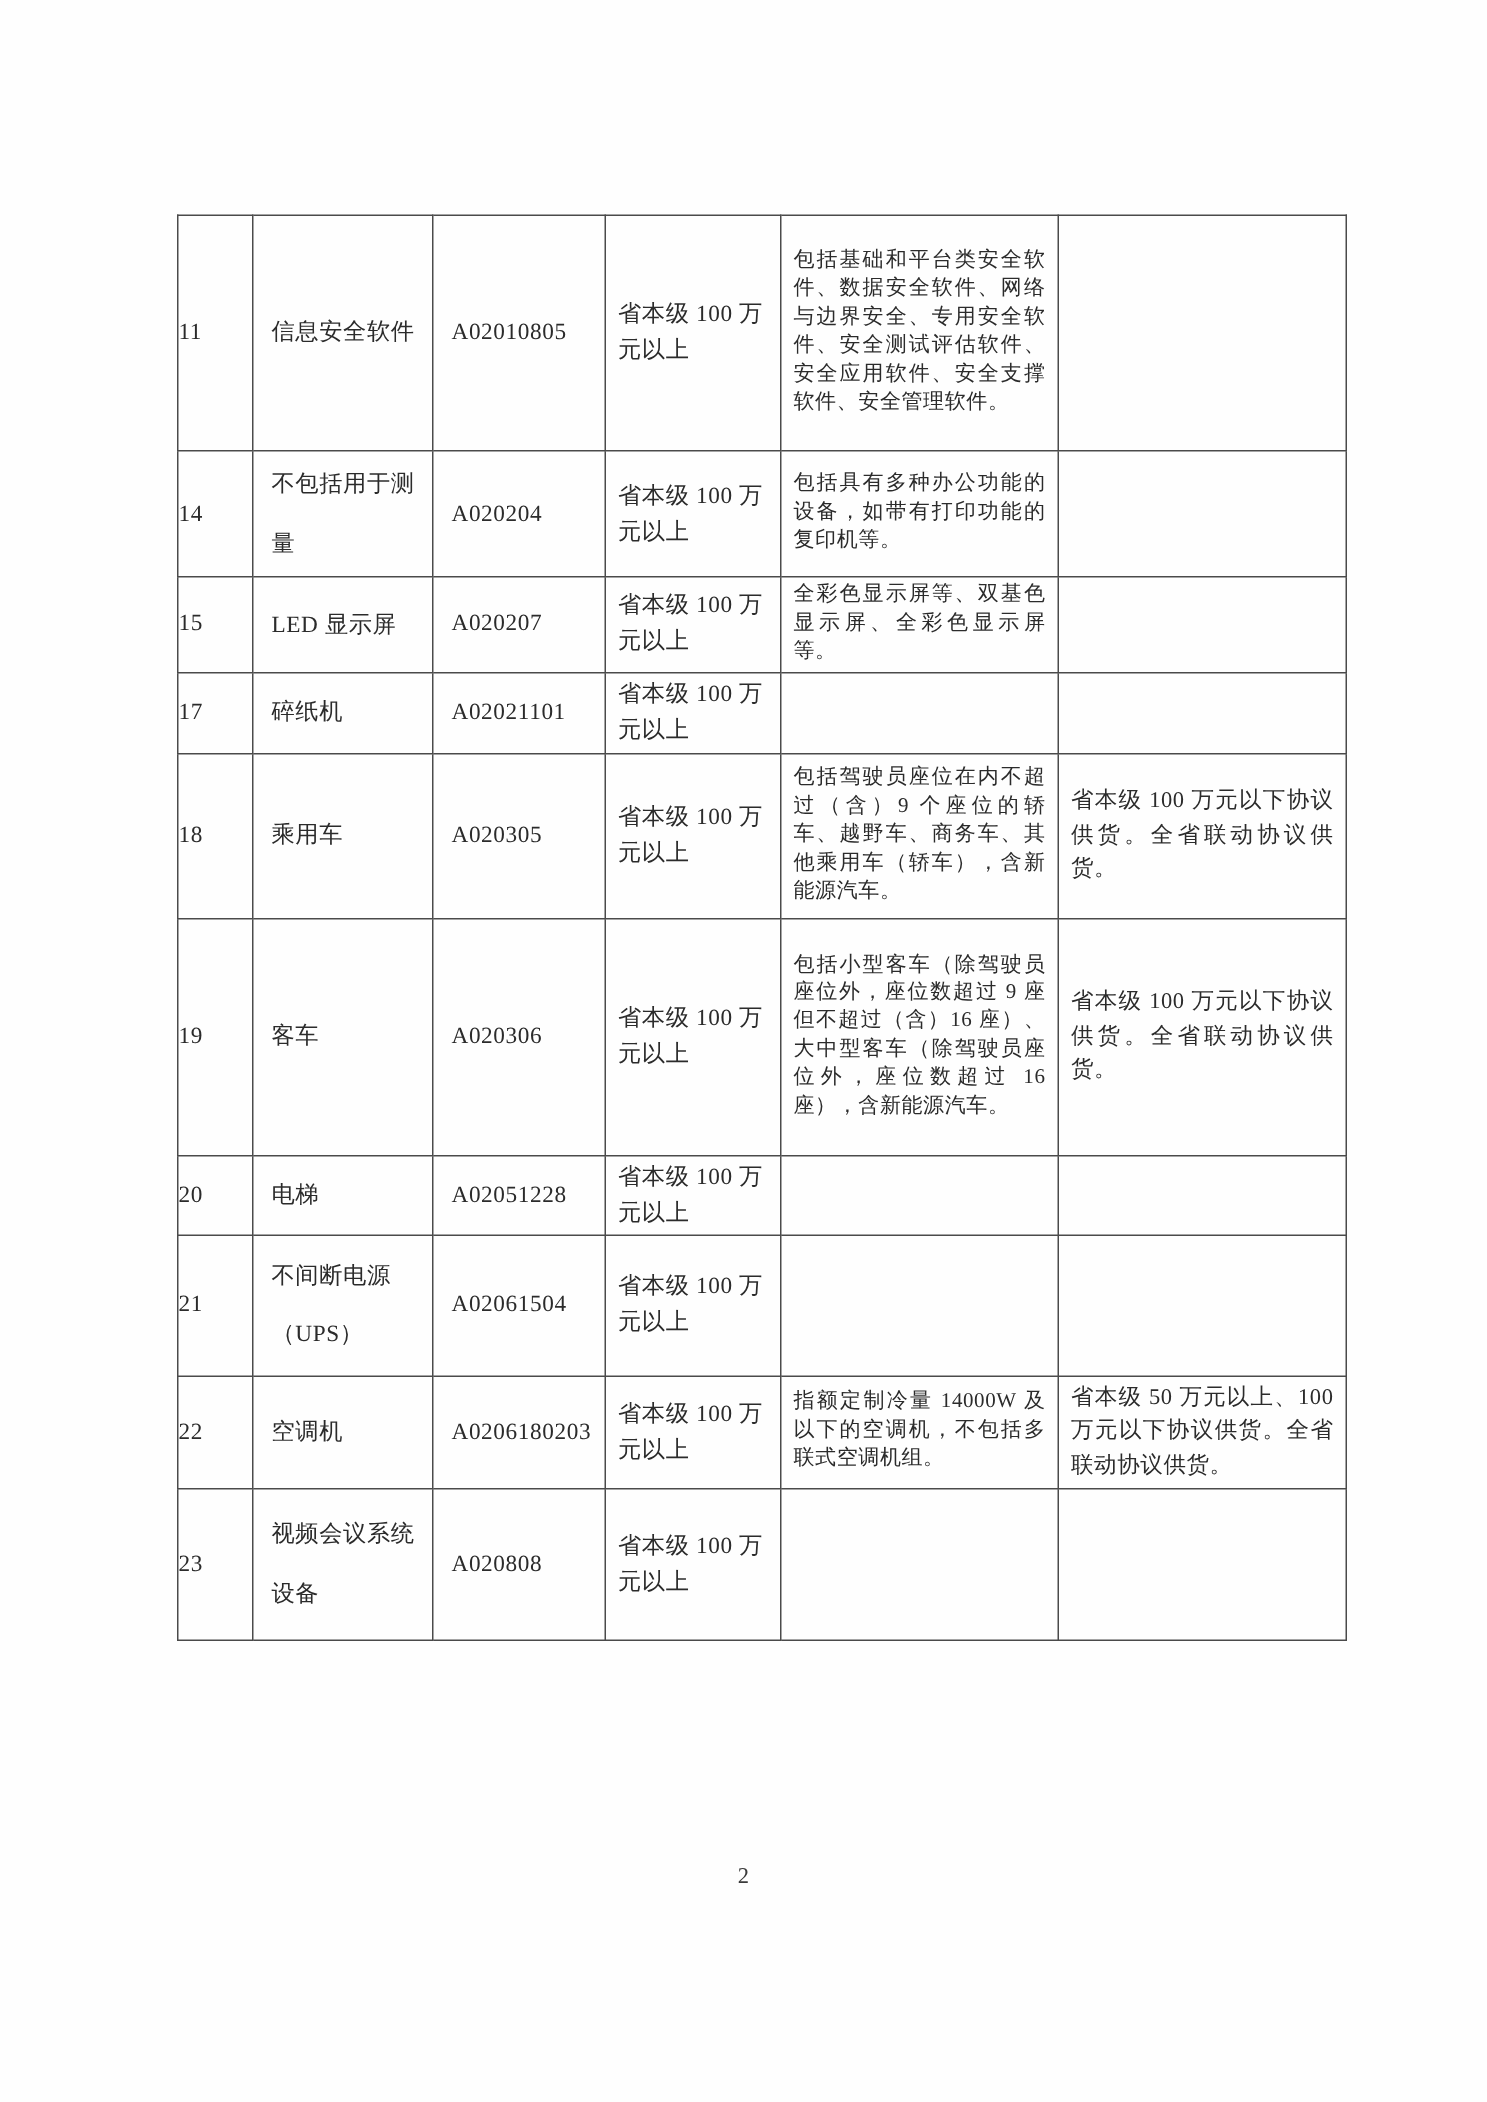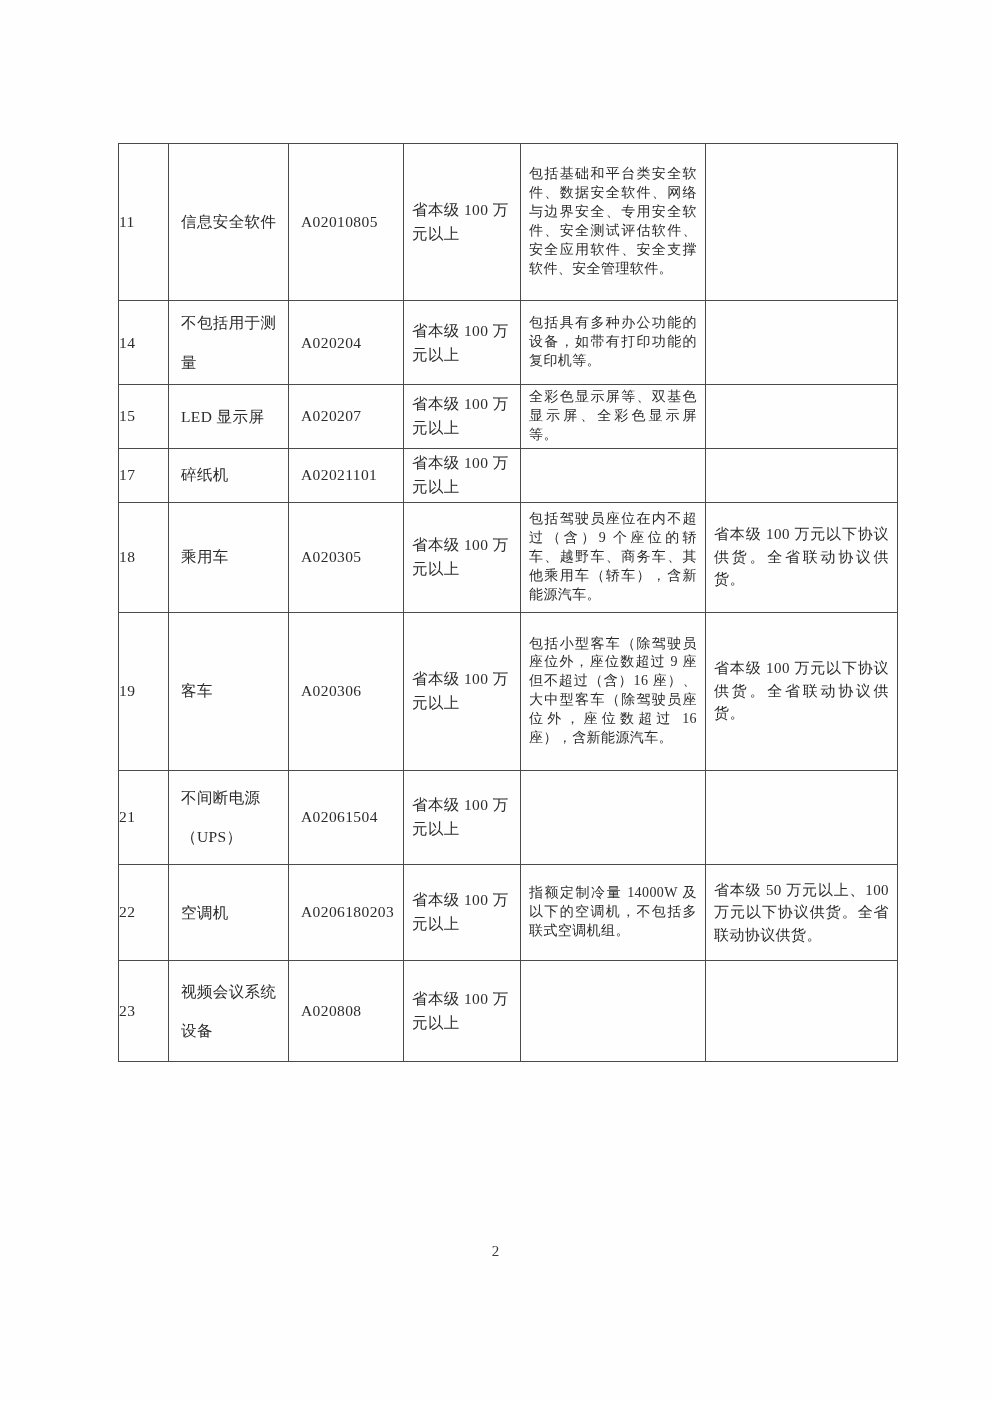--- a/index.html
+++ b/index.html
@@ -42,21 +42,21 @@
   td.c-code { padding: 2px 6px 2px 12px; }
   td.c-threshold { padding: 2px 8px; line-height: 1.55; }
   td.c-desc {
     padding: 3px 8px;
     line-height: 1.35;
     font-size: 14px;
     text-align: justify;
     text-justify: inter-ideograph;
   }
   td.c-note {
-    padding: 14px 8px;
+    padding: 3px 8px;
     line-height: 1.5;
     font-size: 15px;
     text-align: justify;
     text-justify: inter-ideograph;
   }
   tr.r1  { height: 157px; }
   tr.r2  { height: 47px; }
   tr.r3  { height: 53px; }
   tr.r4  { height: 70px; }
   tr.r5  { height: 62px; }
@@ -134,20 +134,28 @@
         <td class="c-note">省本级 100 万元以下协议供货。全省联动协议供货。</td>
       </tr>
       <tr class="r9">
         <td class="c-no">19</td>
         <td class="c-name">客车</td>
         <td class="c-code">A020306</td>
         <td class="c-threshold">省本级 100 万元以上</td>
         <td class="c-desc">包括小型客车（除驾驶员座位外，座位数超过 9 座但不超过（含）16 座）、大中型客车（除驾驶员座位外，座位数超过 16 座），含新能源汽车。</td>
         <td class="c-note">省本级 100 万元以下协议供货。全省联动协议供货。</td>
       </tr>
+      <tr class="r10">
+        <td class="c-no">20</td>
+        <td class="c-name">电梯</td>
+        <td class="c-code">A02051228</td>
+        <td class="c-threshold">省本级 100 万元以上</td>
+        <td class="c-desc"></td>
+        <td class="c-note"></td>
+      </tr>
       <tr class="r11">
         <td class="c-no">21</td>
         <td class="c-name">不间断电源
 （UPS）</td>
         <td class="c-code">A02061504</td>
         <td class="c-threshold">省本级 100 万元以上</td>
         <td class="c-desc"></td>
         <td class="c-note"></td>
       </tr>
       <tr class="r12">

